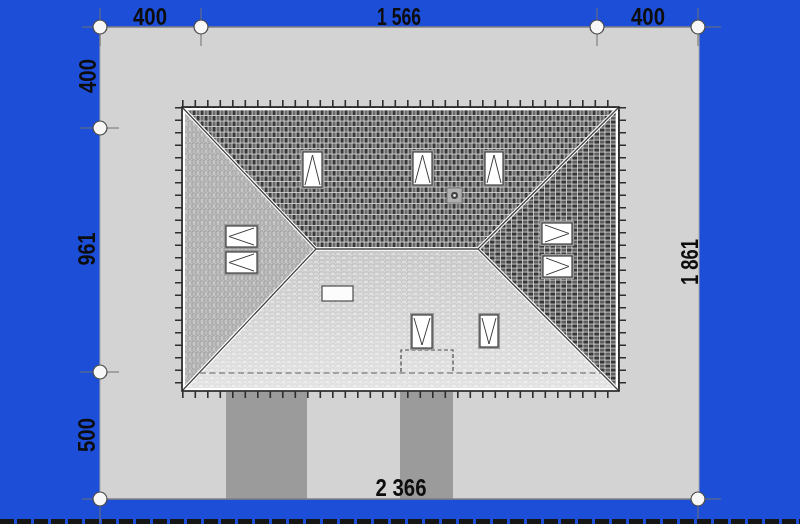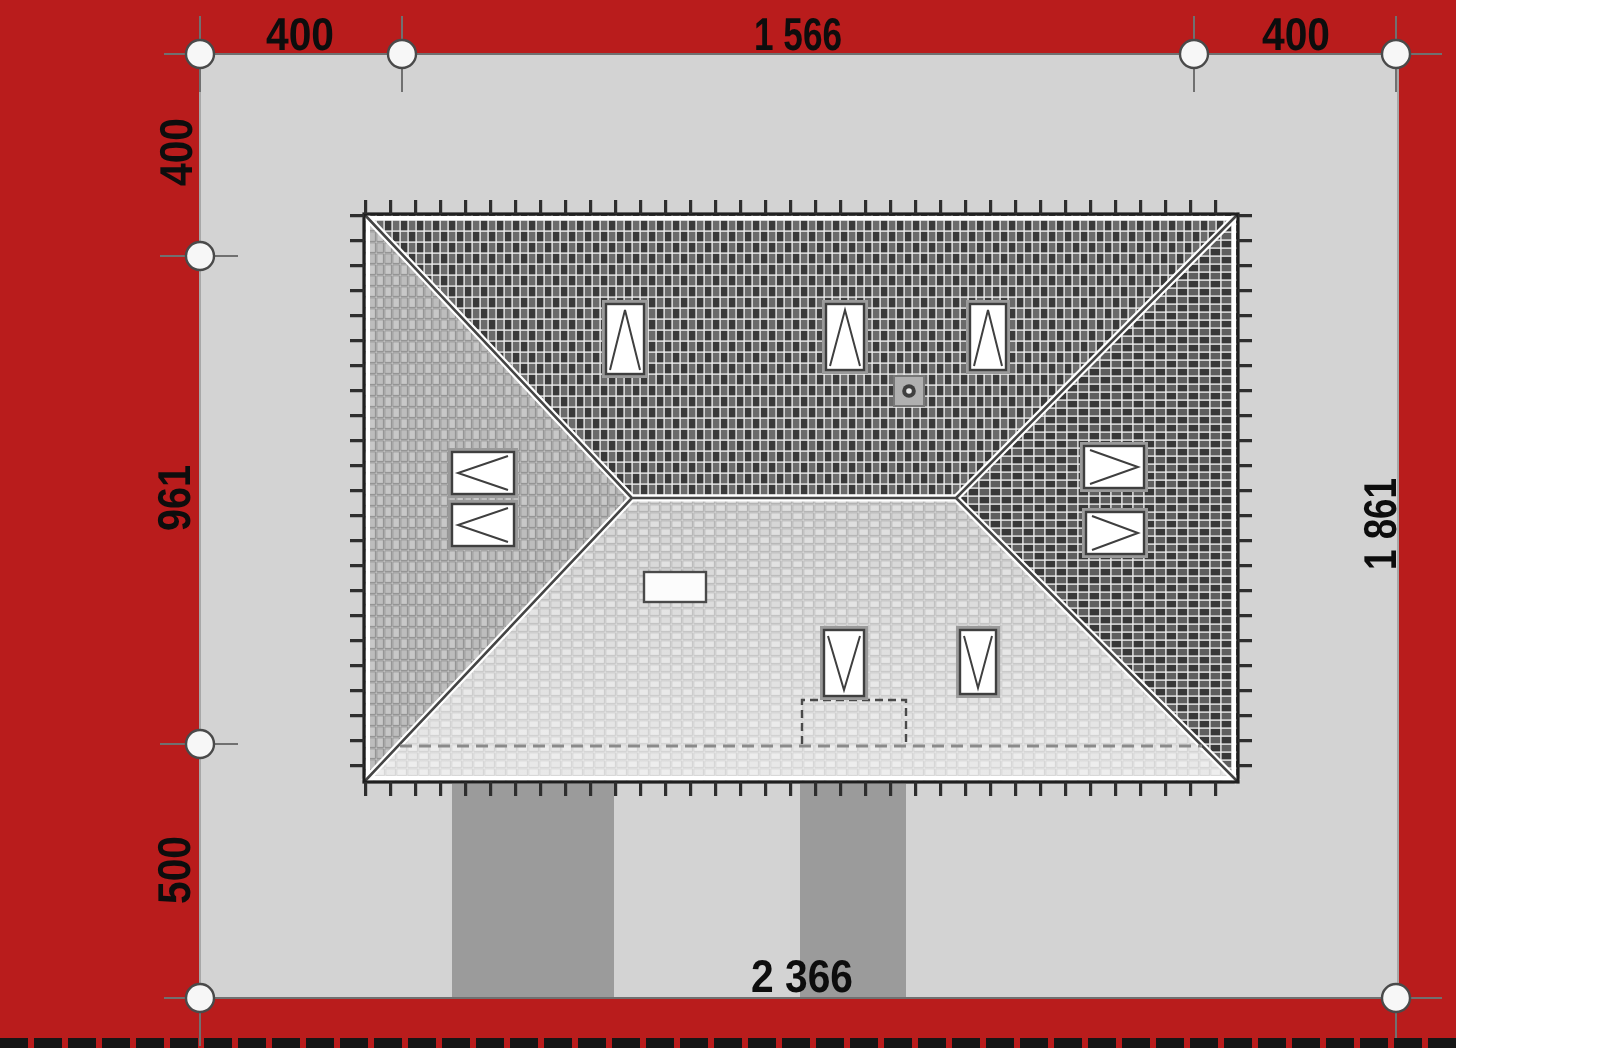--- a/index.html
+++ b/index.html
@@ -1,16 +1,16 @@
 <!DOCTYPE html>
 <html><head>
 <meta charset="utf-8">
 <style>
   html,body{margin:0;padding:0;background:#fff;}
-  .stage{position:relative;width:728px;height:524px;background:#b91c1c;overflow:hidden;
+  .stage{position:relative;width:800px;height:524px;background:#1d4ed8;overflow:hidden;
          font-family:"Liberation Sans",sans-serif;}
   svg{position:absolute;left:0;top:0;}
   svg text{font-family:"Liberation Sans","DejaVu Sans",sans-serif;font-weight:bold;
            font-size:23px;fill:#0d0d0d;}
 </style>
 </head>
 <body>
 
 <div class="stage">
 <svg width="800" height="524" viewBox="0 0 800 524">

